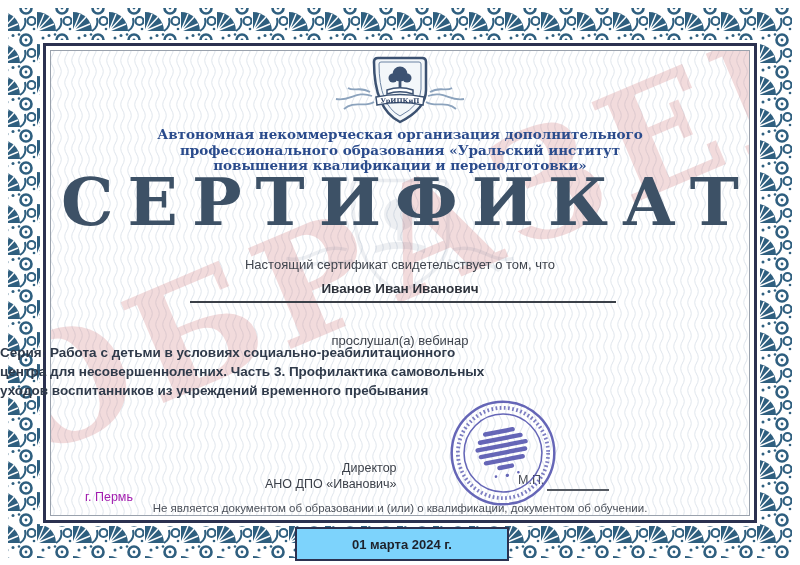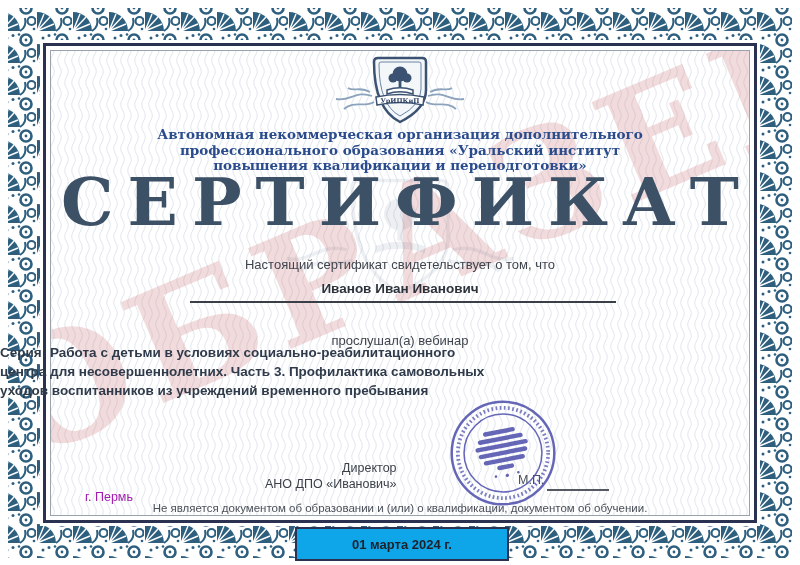--- a/index.html
+++ b/index.html
@@ -30,21 +30,21 @@
   .course{position:absolute;left:0;top:343px;width:800px;text-align:left;
           font-size:13.5px;font-weight:bold;line-height:19px;color:#2f3a4a;}
   .city{position:absolute;left:64px;top:490px;font-size:12.5px;color:#a21caf;margin-left:21px;}
   .director{position:absolute;left:265px;top:460px;font-size:12.5px;line-height:16px;color:#3a3f48;text-align:right;}
   .mp{position:absolute;left:518px;top:473px;font-size:12.5px;color:#4a4f58;}
   .sig-line{position:absolute;left:547px;top:489px;width:62px;height:1.5px;background:#555a62;}
   .disclaimer{position:absolute;left:0;top:502px;width:800px;text-align:center;font-size:11.5px;color:#4a4f58;}
   .stamp{position:absolute;left:446px;top:396px;width:114px;height:114px;z-index:12;opacity:0.88;}
   .date-box{
     position:absolute;left:295px;top:527px;width:210px;height:30px;z-index:20;
-    background:#0ea5e9;border:2px solid #2b3150;display:flex;align-items:center;justify-content:center;
+    background:#7dd3fc;border:2px solid #2b3150;display:flex;align-items:center;justify-content:center;
     font-size:13px;font-weight:bold;color:#1e222b;
   }
 </style>
 </head>
 <body>
 
 <div class="page">
 
   <svg class="bg-svg" width="800" height="565" aria-hidden="true">
     <defs>

